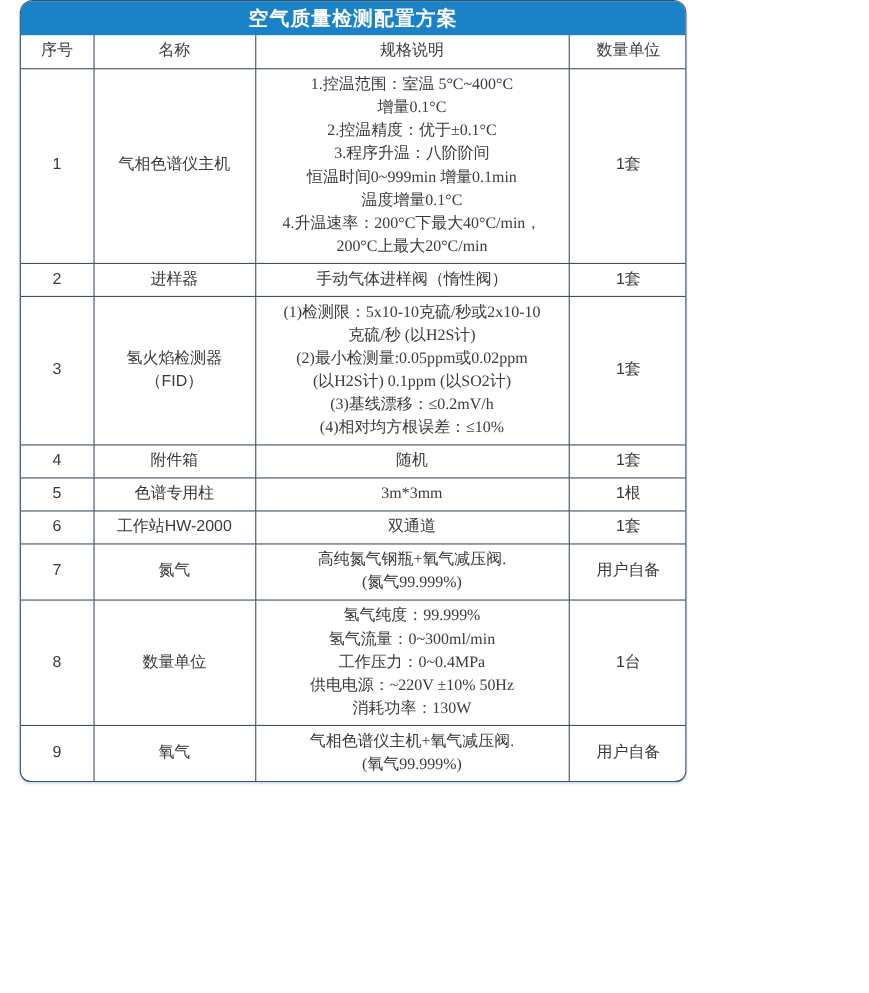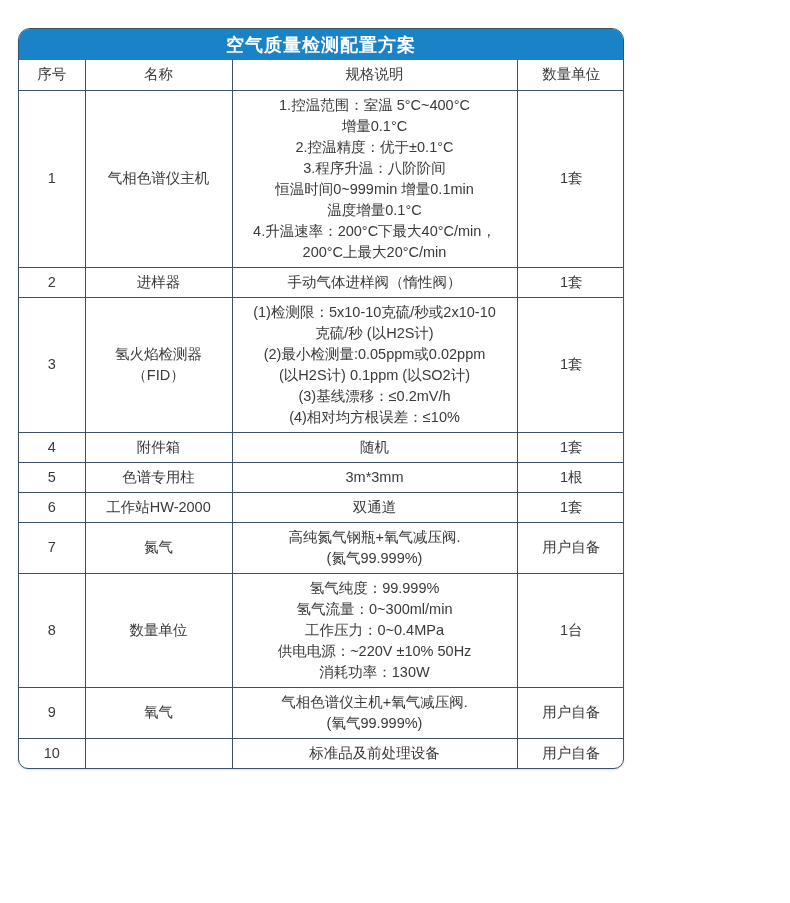--- a/index.html
+++ b/index.html
@@ -8,21 +8,21 @@
     --text:#3a3a3a;
     --title-text:#ffffff;
   }
   *{box-sizing:border-box;margin:0;padding:0;}
   html,body{background:#ffffff;}
   body{
     width:790px;height:903px;
     font-family:"Liberation Sans","DejaVu Sans",sans-serif;
     color:var(--text);
   }
-  .page{width:642px;height:903px;padding-top:28px;}
+  .page{width:642px;height:903px;}
   .card{
     width:606px;
     margin:0 auto;
     border:1px solid var(--border);
     border-radius:12px 12px 10px 10px;
     overflow:hidden;
     background:#ffffff;
     box-shadow:0 1px 2px rgba(130,170,205,.35);
   }
   .title-bar{
@@ -49,21 +49,21 @@
   }
   
   table.spec-table th{border-top:none;height:30px;}
   table.spec-table tr th:first-child,
   table.spec-table tr td:first-child{border-left:none;}
   table.spec-table tr th:last-child,
   table.spec-table tr td:last-child{border-right:none;}
   table.spec-table tbody tr:last-child td{border-bottom:none;}
   .c-no{text-align:center;}
   .c-name{padding-left:10px;}
-  .c-spec{white-space:pre-line;}
+  .c-spec{white-space:pre-line;font-family:Liberation Serif, serif;}
   .c-qty{padding-left:9px;margin-top:36px;}
   col.w-no{width:66px;}
   col.w-name{width:147px;}
   col.w-spec{width:285px;}
   col.w-qty{width:108px;}
 </style>
 </head>
 <body>
 
 <div class="page">
@@ -159,23 +159,17 @@
   </tr>
 
   <tr>
     <td class="c-no">9</td>
     <td class="c-name">氧气</td>
     <td class="c-spec">气相色谱仪主机+氧气减压阀.
 (氧气99.999%)</td>
     <td class="c-qty">用户自备</td>
   </tr>
 
-  <tr>
-    <td class="c-no">10</td>
-    <td class="c-name"></td>
-    <td class="c-spec">标准品及前处理设备</td>
-    <td class="c-qty">用户自备</td>
-  </tr>
 
 </tbody>
     </table>
   </div>
 </div>
 
 </body></html>

